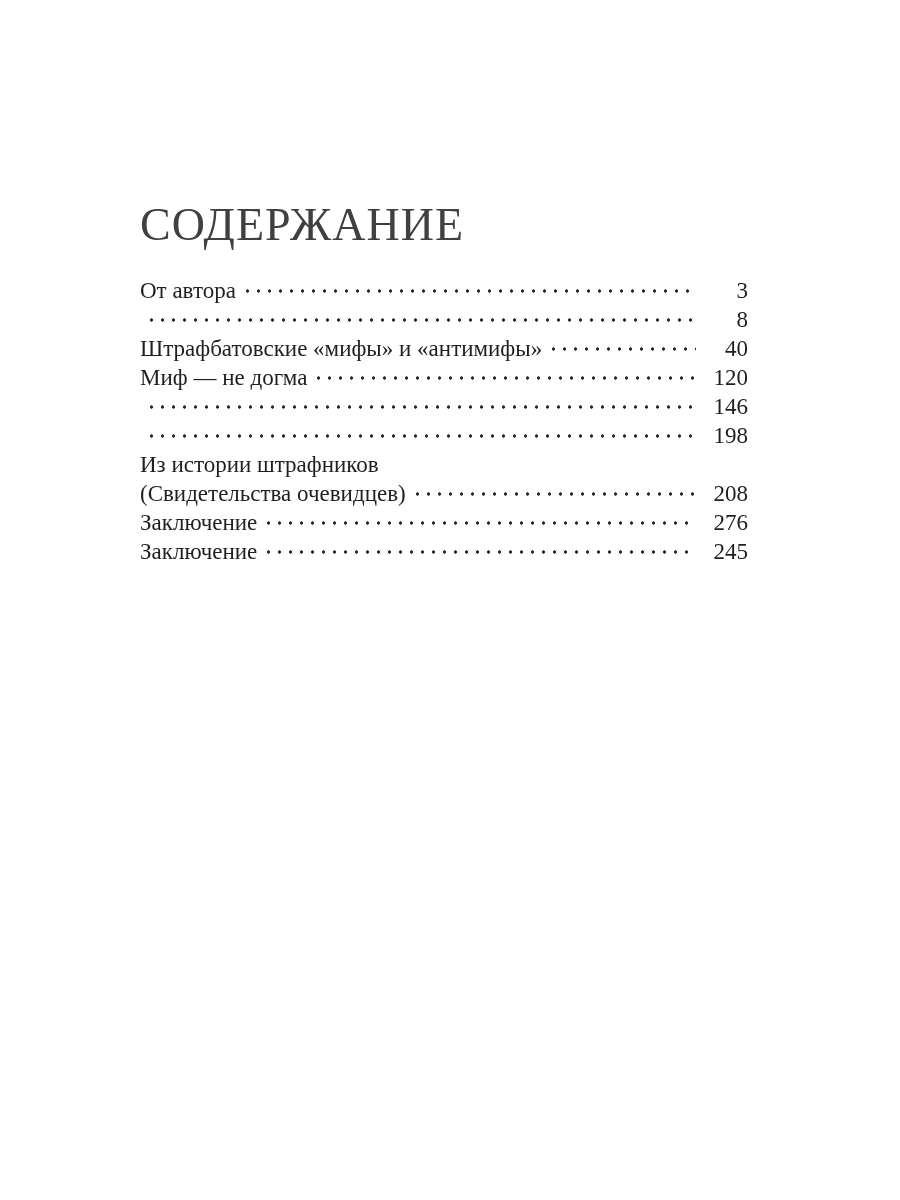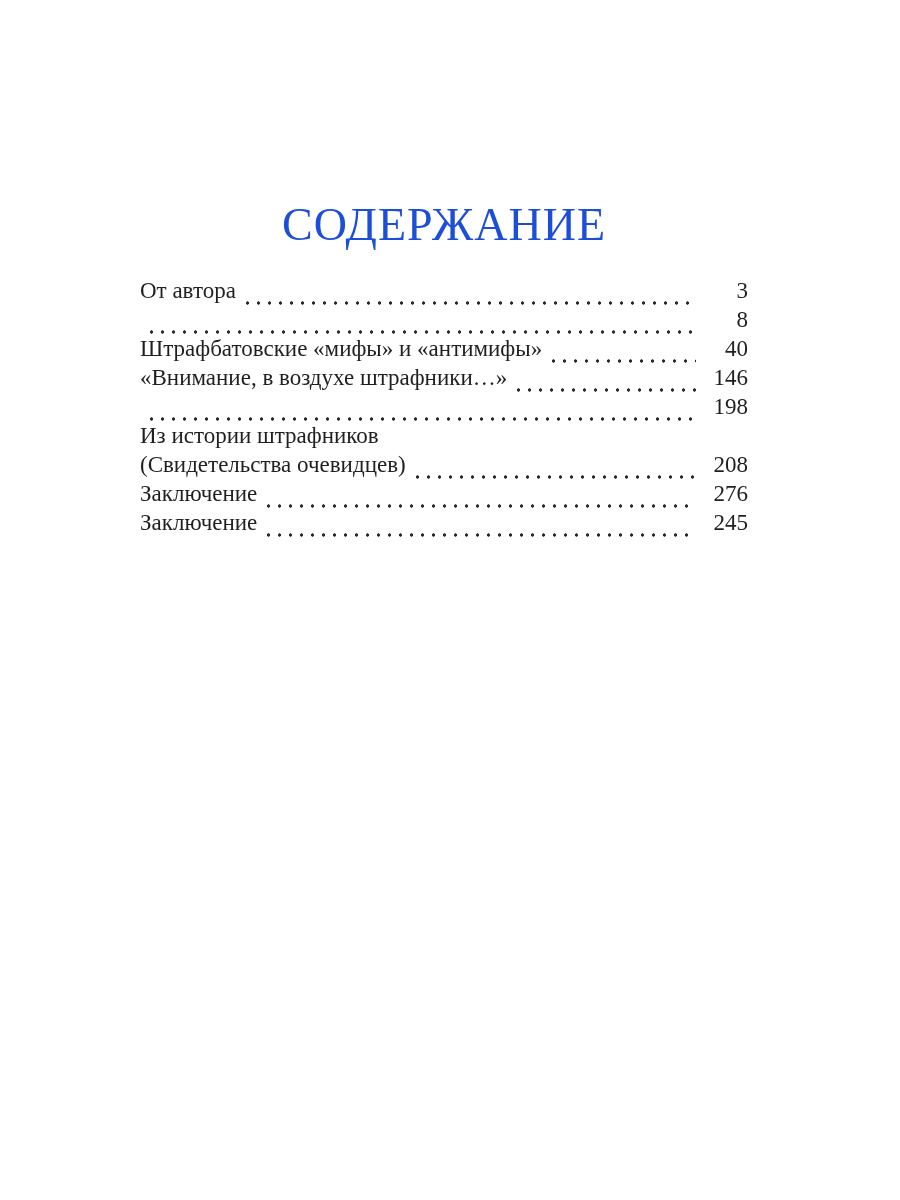--- a/index.html
+++ b/index.html
@@ -13,36 +13,36 @@
     background: #ffffff;
     position: relative;
     overflow: hidden;
     font-family: "Liberation Serif", "DejaVu Serif", serif;
     color: #1f1f1f;
   }
   .content {
     padding: 202px 152px 0 140px; 
   }
   .title {
-    text-align: center;
+    text-align: left;
     font-size: 46px;
     font-weight: 400;
     letter-spacing: 1px;
     line-height: 1;
     margin: 0;
-    color: #1d4ed8;
+    color: #404040;
   }
   .toc {
     margin-top: 28px;
     font-size: 23px;
     line-height: 29px;
   }
   .row {
     display: flex;
-    align-items: flex-end;
+    align-items: center;
   }
   .label {
     white-space: nowrap;
   }
   .dots {
     flex: 1 1 auto;
     height: 4px;
     margin: 0 6px 0 10px;
     background-image: radial-gradient(circle at 1.5px 2px, #2b2b2b 1.4px, transparent 1.9px);
     background-size: 11px 4px;
@@ -75,24 +75,28 @@
         <span class="dots"></span>
         <span class="num">8</span>
       </div>
 
       <div class="row">
         <span class="label">Штрафбатовские «мифы» и «антимифы»</span>
         <span class="dots"></span>
         <span class="num">40</span>
       </div>
 
+      <div class="row">
+        <span class="label">Миф — не догма</span>
+        <span class="dots"></span>
+        <span class="num">120</span>
+      </div>
 
 
       <div class="row">
-        <span class="label">«Внимание, в воздухе штрафники…»</span>
         <span class="dots"></span>
         <span class="num">146</span>
       </div>
 
       <div class="row">
         <span class="dots"></span>
         <span class="num">198</span>
       </div>
 
       <div class="row">

